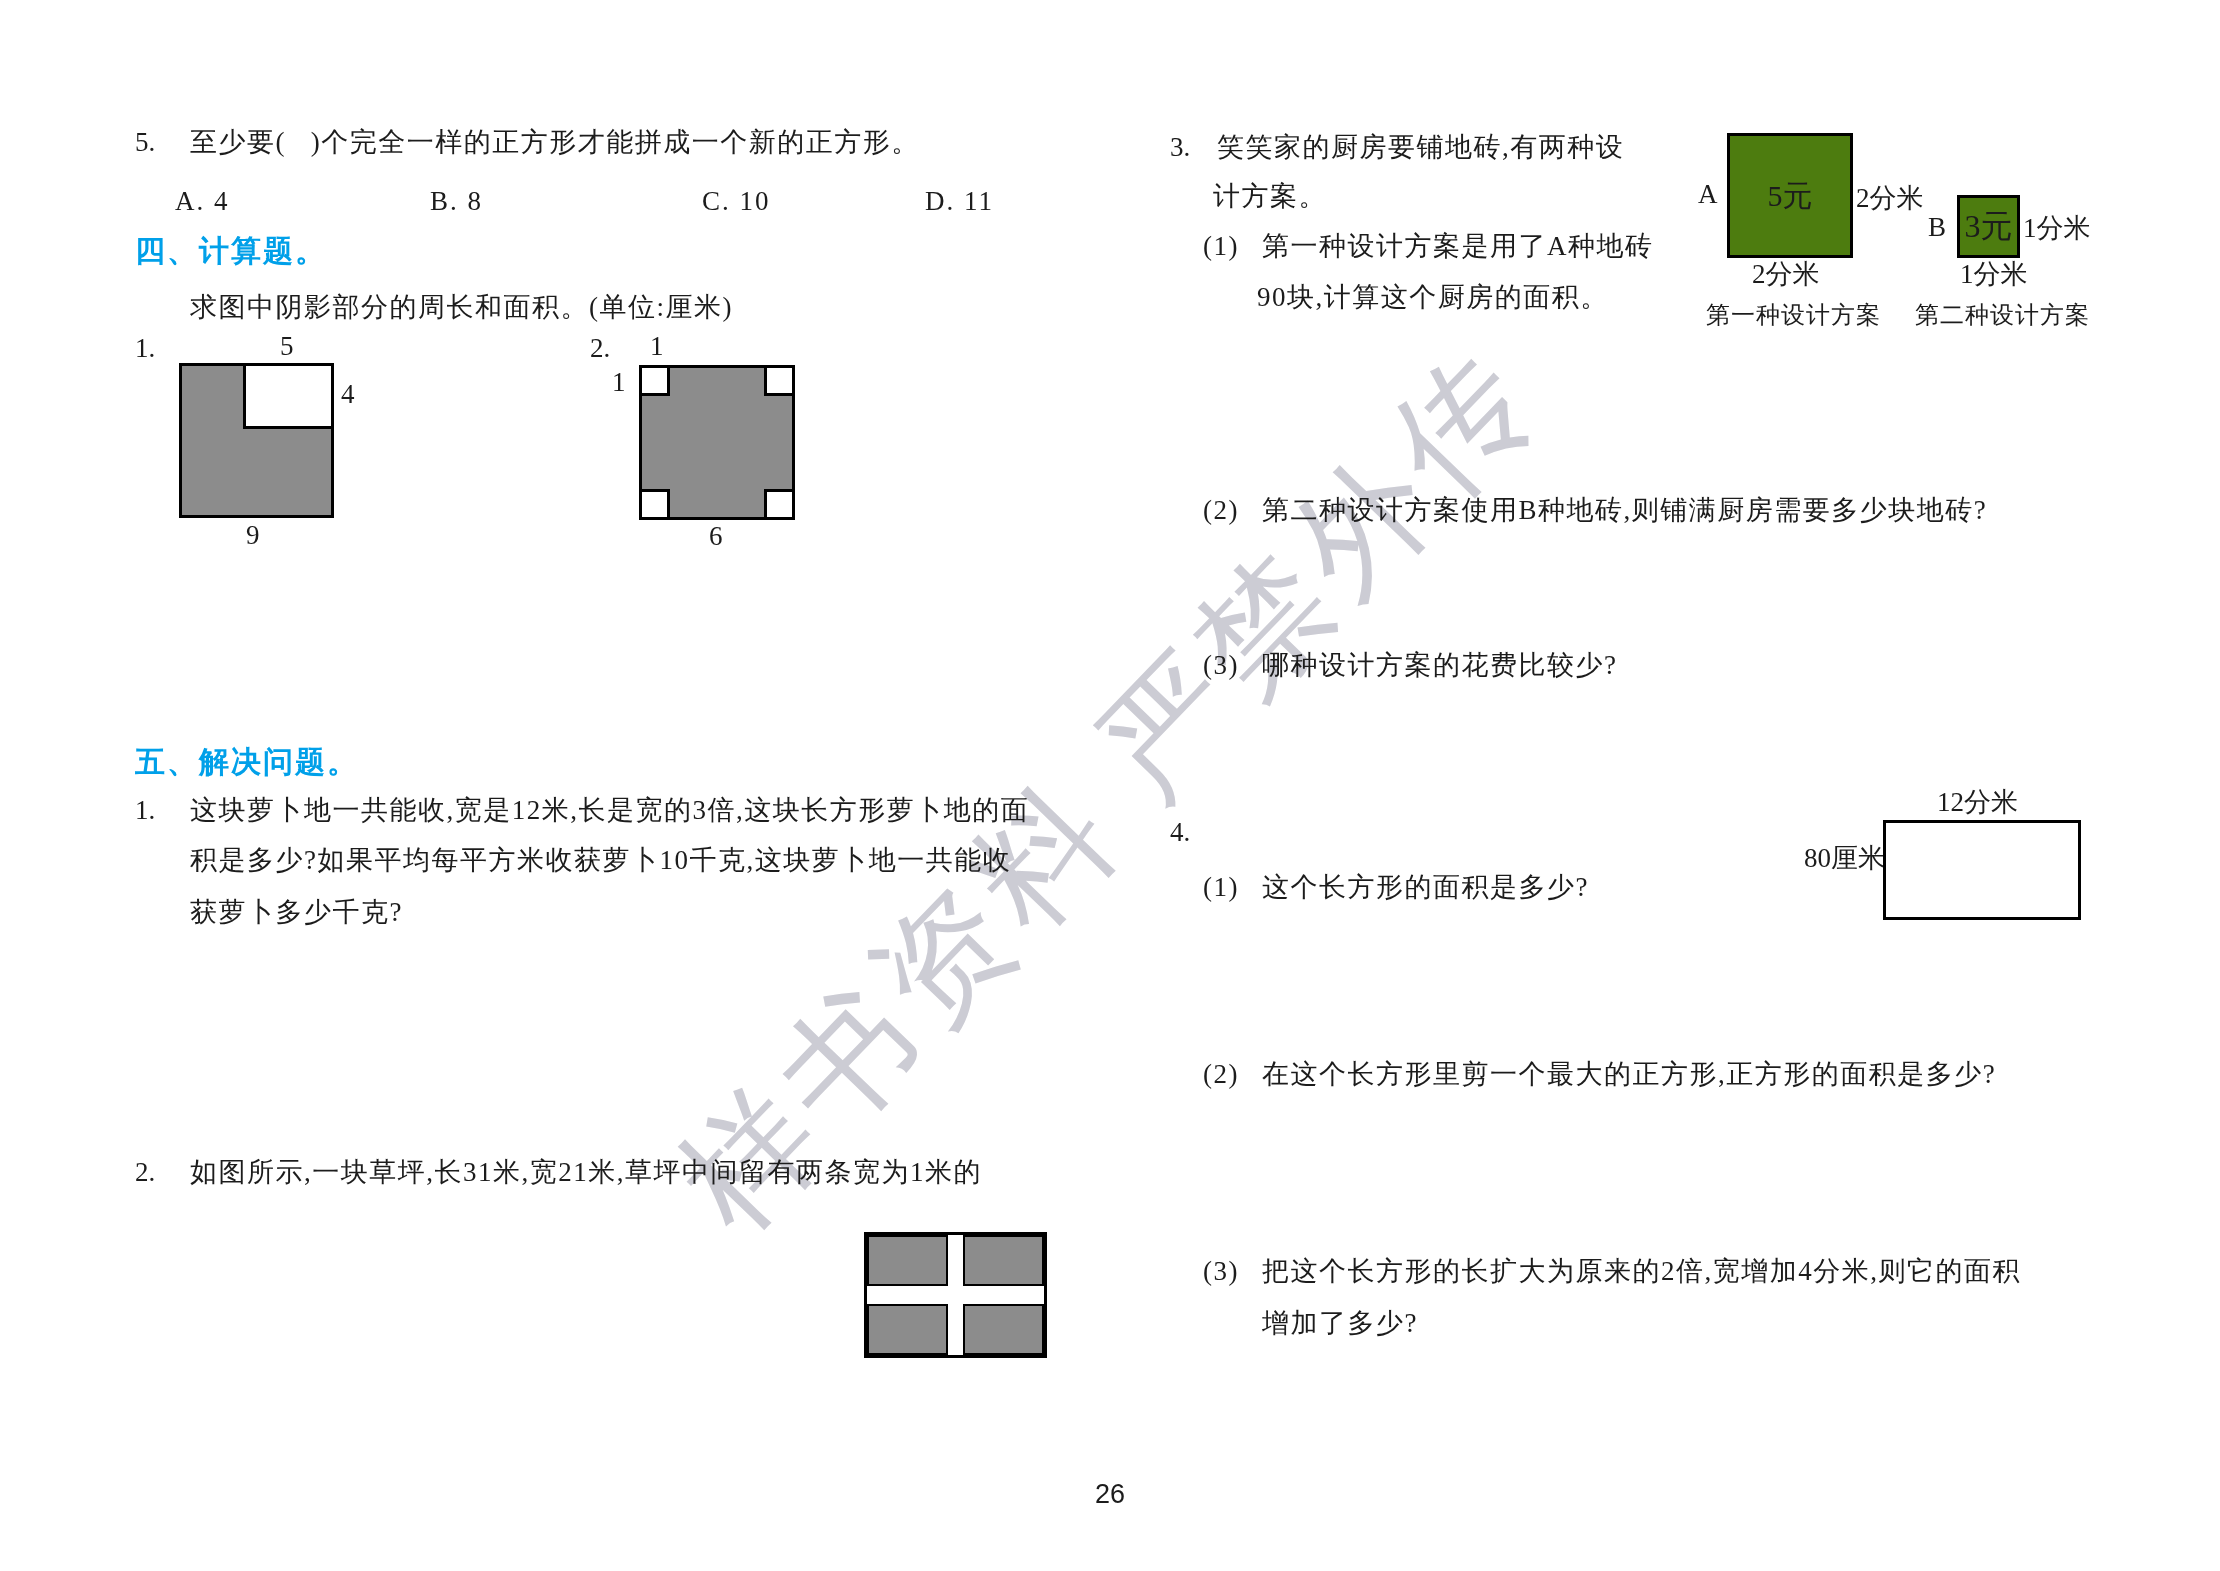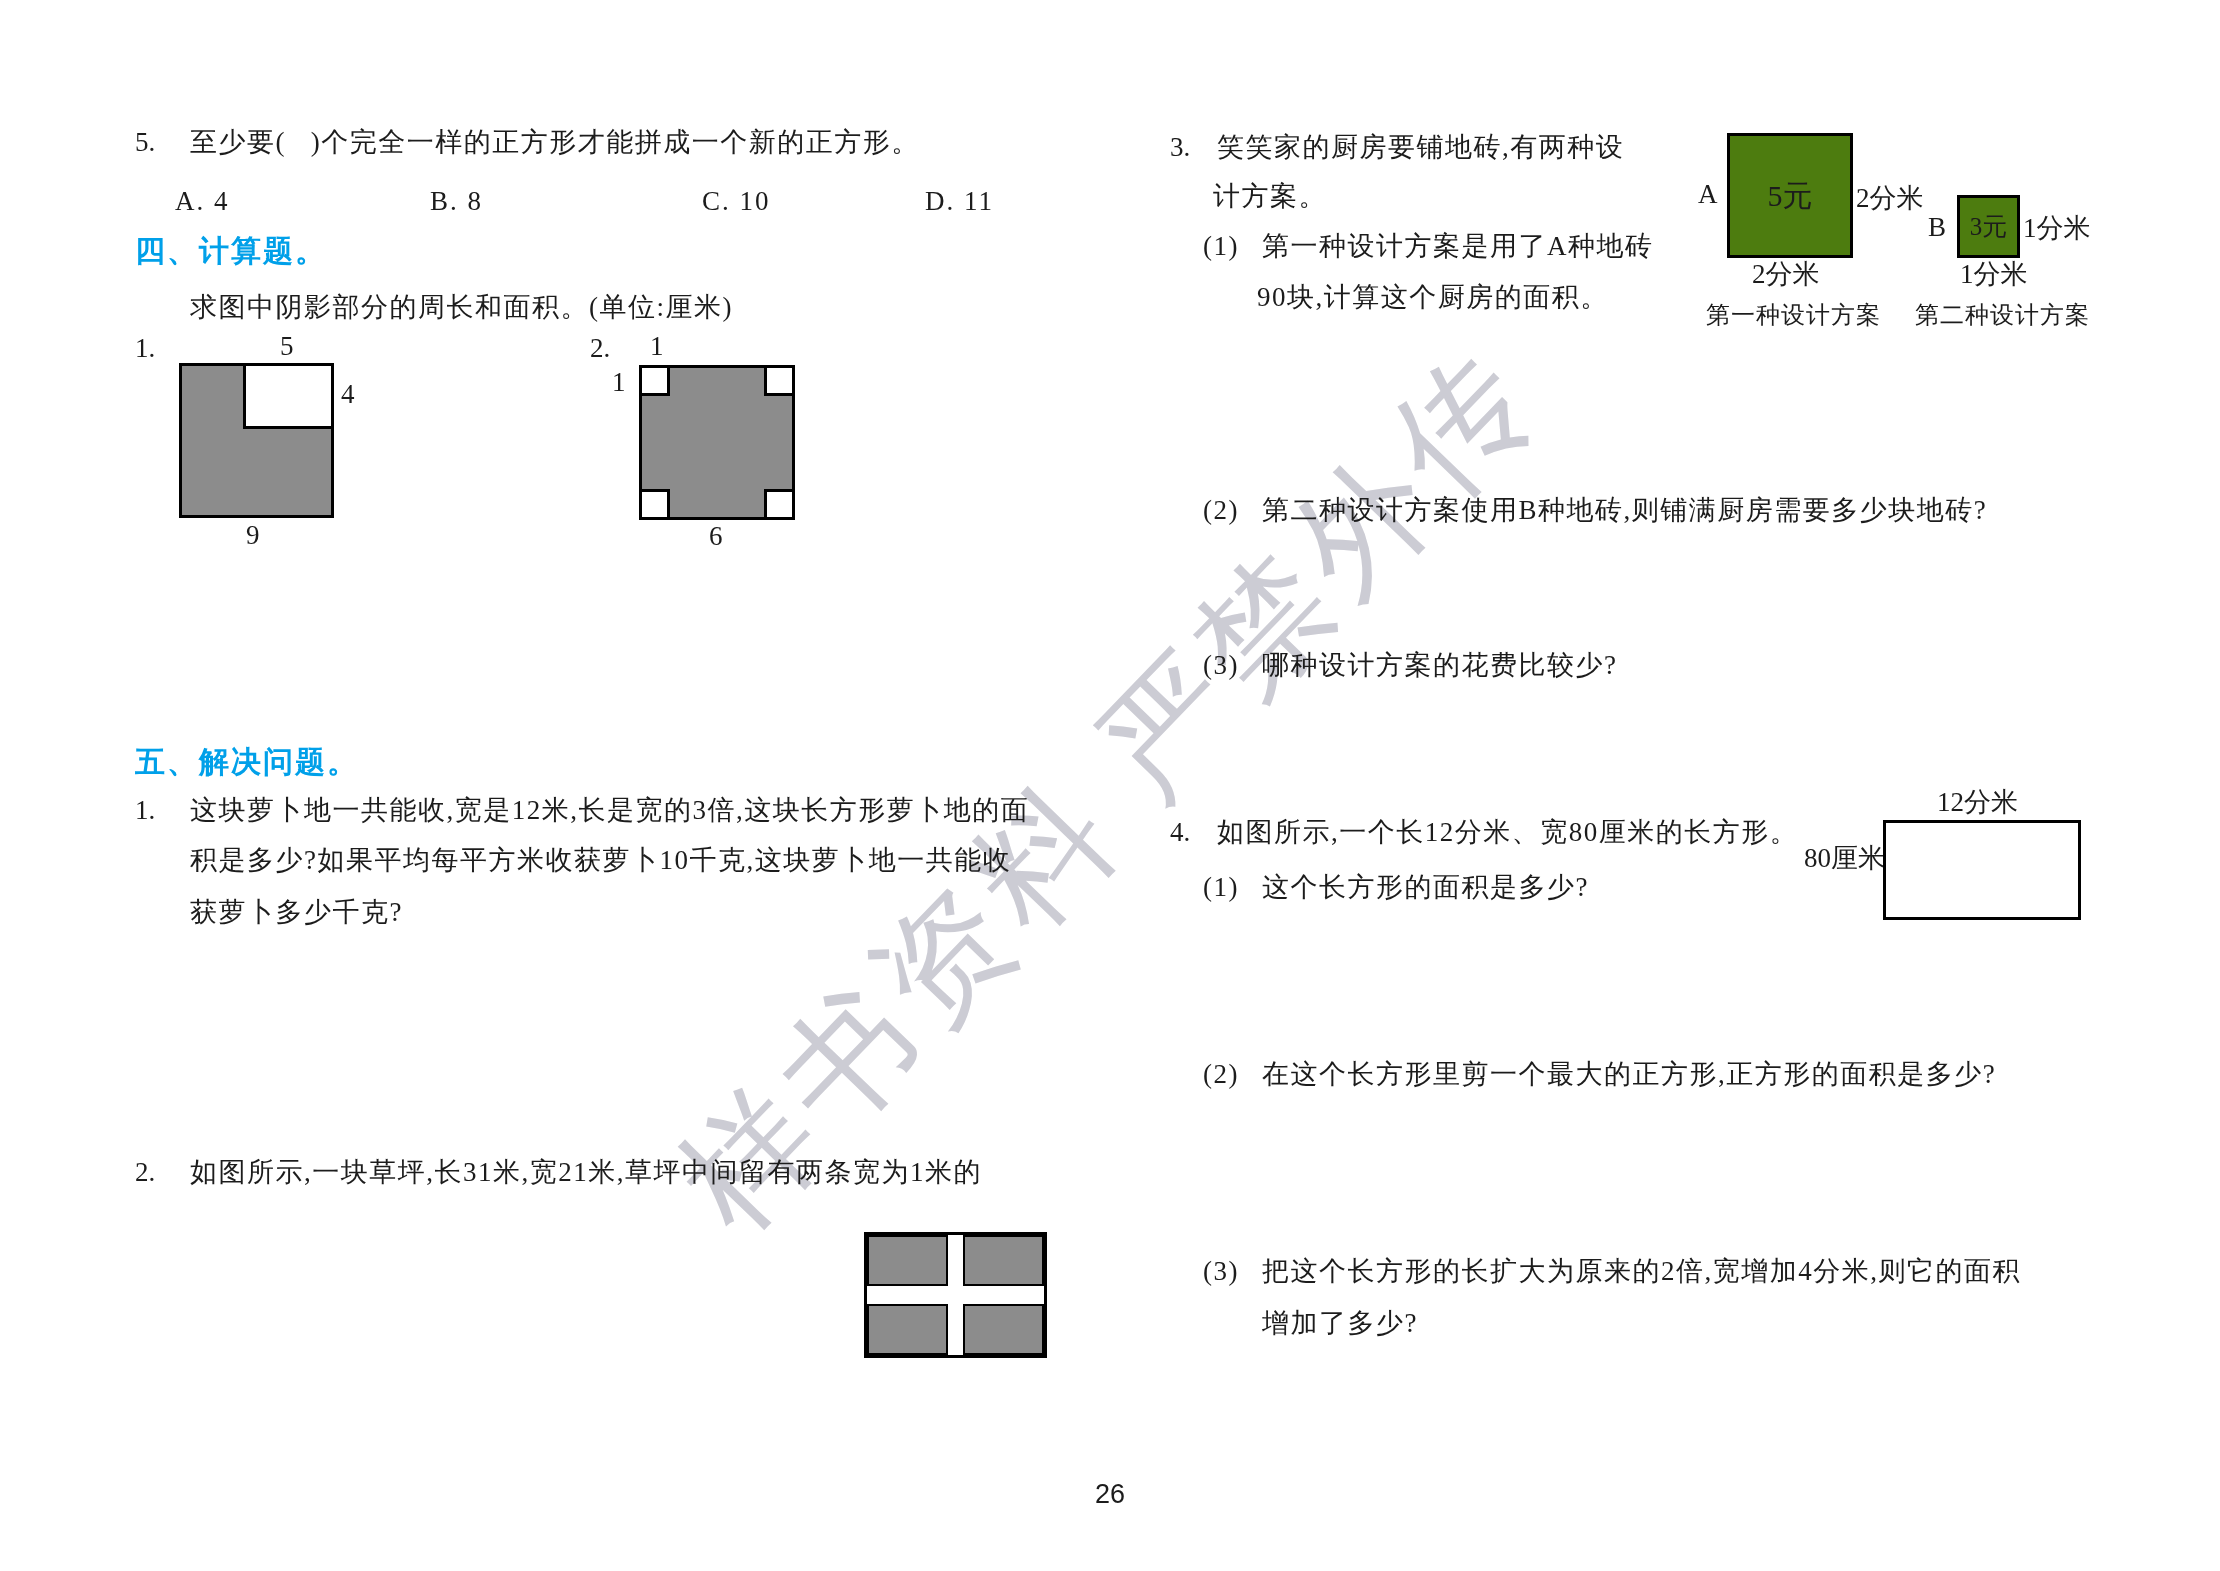--- a/index.html
+++ b/index.html
@@ -46,21 +46,21 @@
   .grass-box{background:#fff;border:3px solid #000;box-sizing:border-box;}
   .quad{position:absolute;width:81px;height:51px;background:var(--shape-gray,#8c8c8c);border:2px solid #000;box-sizing:border-box;}
   .quad.tl{top:0;left:0;}
   .quad.tr{top:0;right:0;}
   .quad.bl{bottom:0;left:0;}
   .quad.br{bottom:0;right:0;}
   
   .tile{background:#4d7c0f;border:3px solid #000;box-sizing:border-box;
         display:flex;align-items:center;justify-content:center;}
   .tile-price-a{font-size:30px;}
-  .tile-price-b{font-size:25px;}
+  .tile-price-b{font-size:32px;}
   .rect-plain{background:#fff;border:3px solid #000;box-sizing:border-box;}
   .page-num{font-family:"Liberation Sans","DejaVu Sans",sans-serif;font-size:27px;text-align:center;width:60px;}
 </style>
 </head>
 <body>
 
 <div class="page">
 
   <div class="watermark">样书资料 严禁外传</div>
 
@@ -136,21 +136,20 @@
     <div class="abs fig-label" style="left:1960px;top:258px">1分米</div>
     <div class="abs caption" style="left:1915px;top:301px">第二种设计方案</div>
 
     <div class="abs body-text" style="left:1203px;top:494px">(2)</div>
     <div class="abs body-text" style="left:1262px;top:494px">第二种设计方案使用B种地砖,则铺满厨房需要多少块地砖?</div>
 
     <div class="abs body-text" style="left:1203px;top:649px">(3)</div>
     <div class="abs body-text" style="left:1262px;top:649px">哪种设计方案的花费比较少?</div>
 
     <div class="abs num" style="left:1170px;top:816px">4.</div>
-    <div class="abs body-text" style="left:1217px;top:816px">如图所示,一个长12分米、宽80厘米的长方形。</div>
 
     <div class="abs body-text" style="left:1203px;top:871px">(1)</div>
     <div class="abs body-text" style="left:1262px;top:871px">这个长方形的面积是多少?</div>
 
     <div class="abs fig-label" style="left:1937px;top:786px">12分米</div>
     <div class="abs fig-label" style="left:1804px;top:842px">80厘米</div>
     <div class="abs rect-plain" style="left:1883px;top:820px;width:198px;height:100px"></div>
 
     <div class="abs body-text" style="left:1203px;top:1058px">(2)</div>
     <div class="abs body-text" style="left:1262px;top:1058px">在这个长方形里剪一个最大的正方形,正方形的面积是多少?</div>

